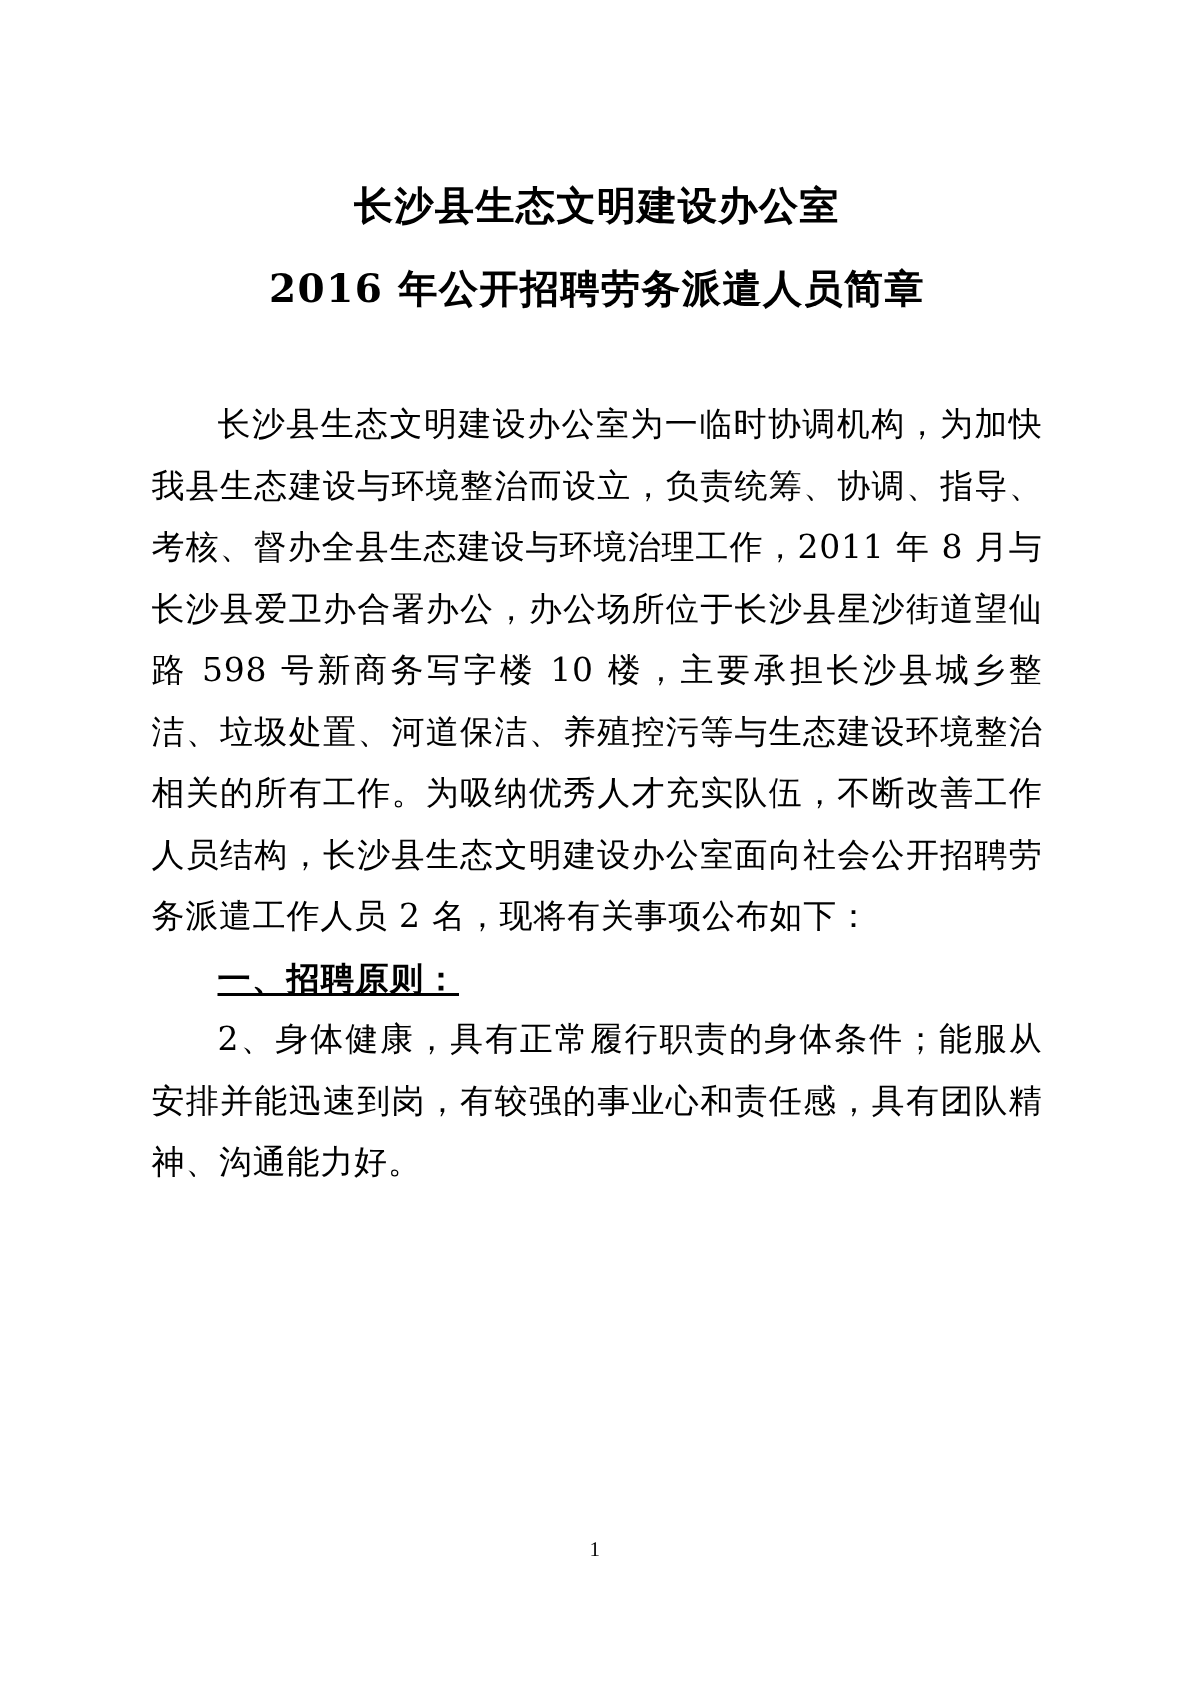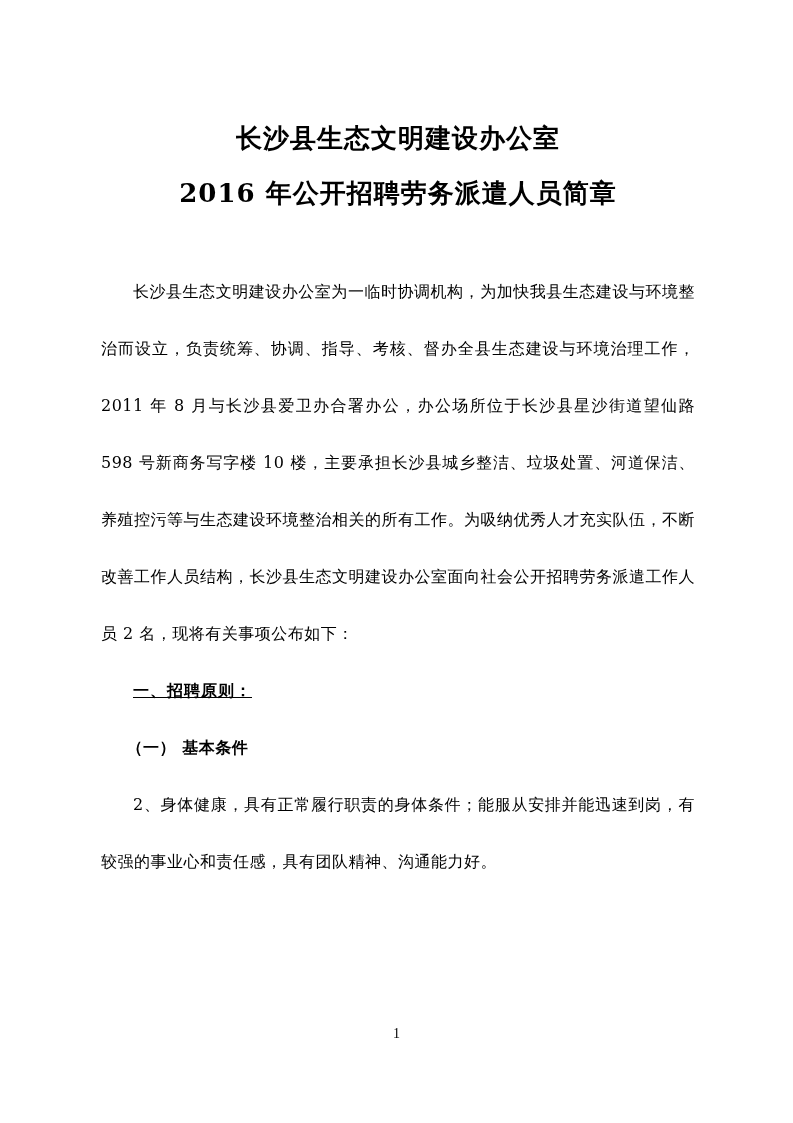--- a/index.html
+++ b/index.html
@@ -27,22 +27,22 @@
     text-align: center;
     letter-spacing: 1px;
     font-family: "DejaVu Serif", "Liberation Serif", serif;
   }
   .doc-subtitle {
     margin: 15px 0 0 0;
     text-align: center;
   }
   .doc-body {
     margin-top: 50px;
-    font-size: 16px;
-    line-height: 57px;
+    font-size: 22px;
+    line-height: 41px;
     text-align: justify;
     text-justify: inter-ideograph;
     letter-spacing: 0.5px;
   }
   .para {
     margin: 0;
     text-indent: 2em;
   }
   .heading {
     margin: 0;
@@ -79,21 +79,20 @@
   <h1 class="doc-title doc-subtitle">2016 年公开招聘劳务派遣人员简章</h1>
 
   <div class="doc-body">
 
     <p class="para">长沙县生态文明建设办公室为一临时协调机构，为加快我县生态建设与环境整治而设立，负责统筹、协调、指导、考核、督办全县生态建设与环境治理工作，2011 年 8 月与长沙县爱卫办合署办公，办公场所位于长沙县星沙街道望仙路 598 号新商务写字楼 10 楼，主要承担长沙县城乡整洁、垃圾处置、河道保洁、养殖控污等与生态建设环境整治相关的所有工作。为吸纳优秀人才充实队伍，不断改善工作人员结构，长沙县生态文明建设办公室面向社会公开招聘劳务派遣工作人员 2 名，现将有关事项公布如下：</p>
 
     <p class="heading">一、招聘原则：</p>
 
 
 
-    <p class="subheading">（一） 基本条件</p>
 
 
     <p class="para">2、身体健康，具有正常履行职责的身体条件；能服从安排并能迅速到岗，有较强的事业心和责任感，具有团队精神、沟通能力好。</p>
 
   </div>
 
   <div class="page-footer">1</div>
 
 </div>
 

